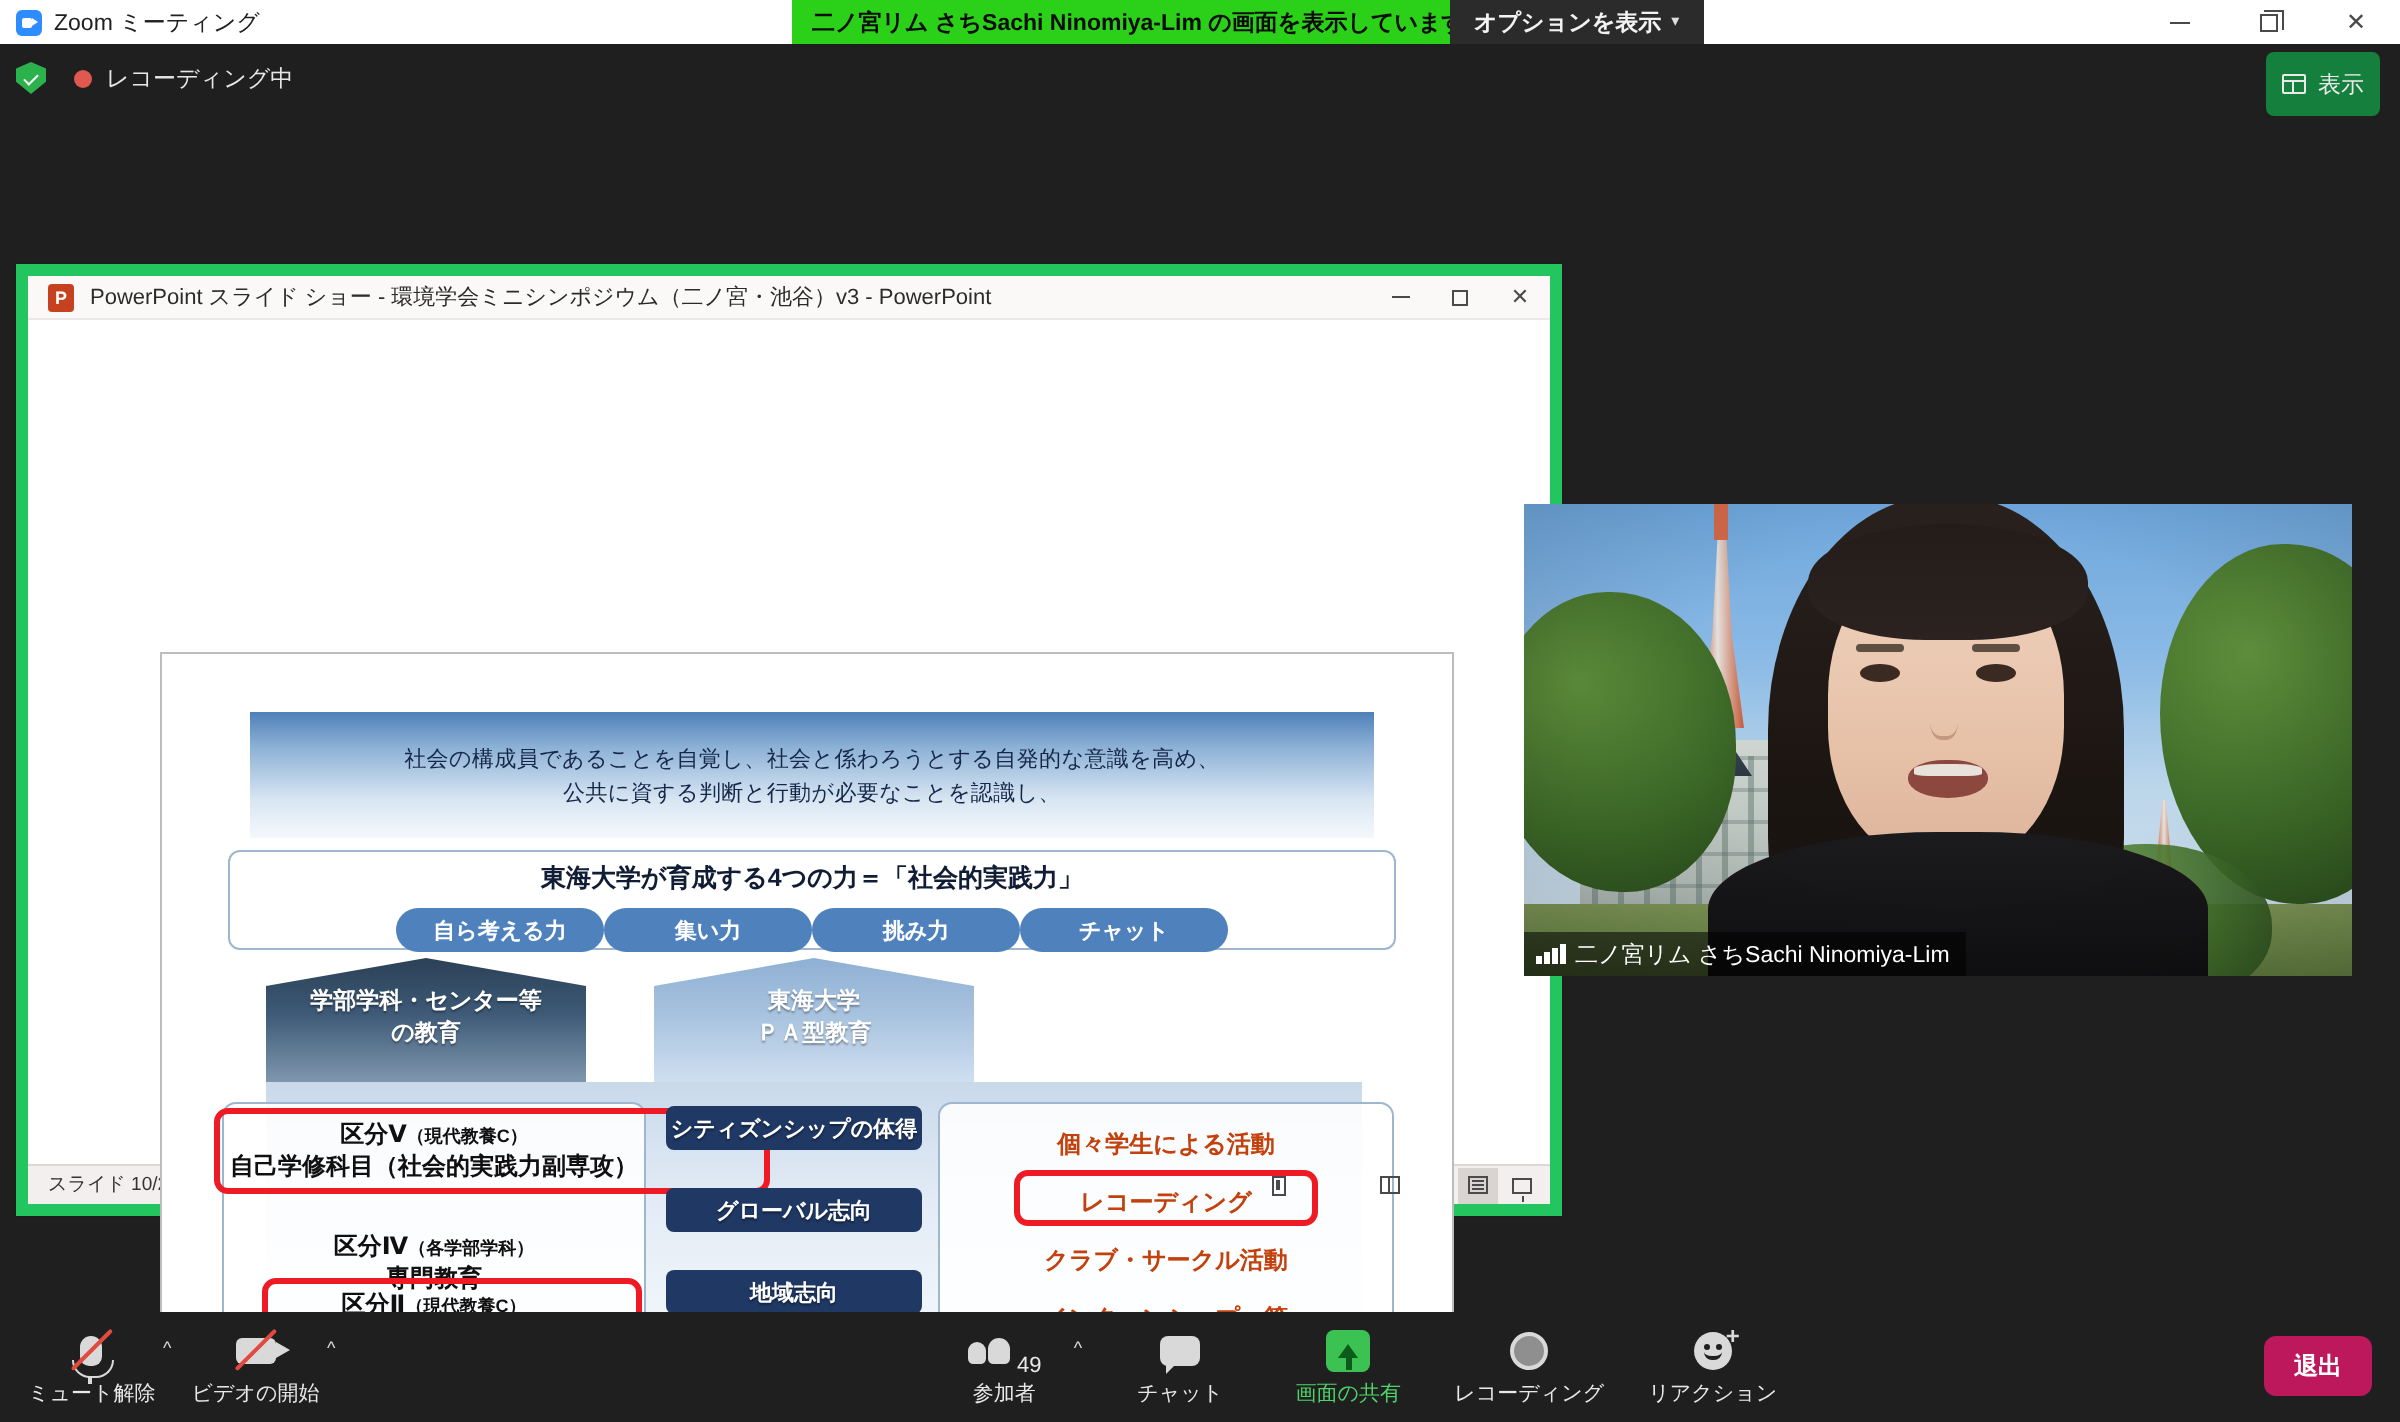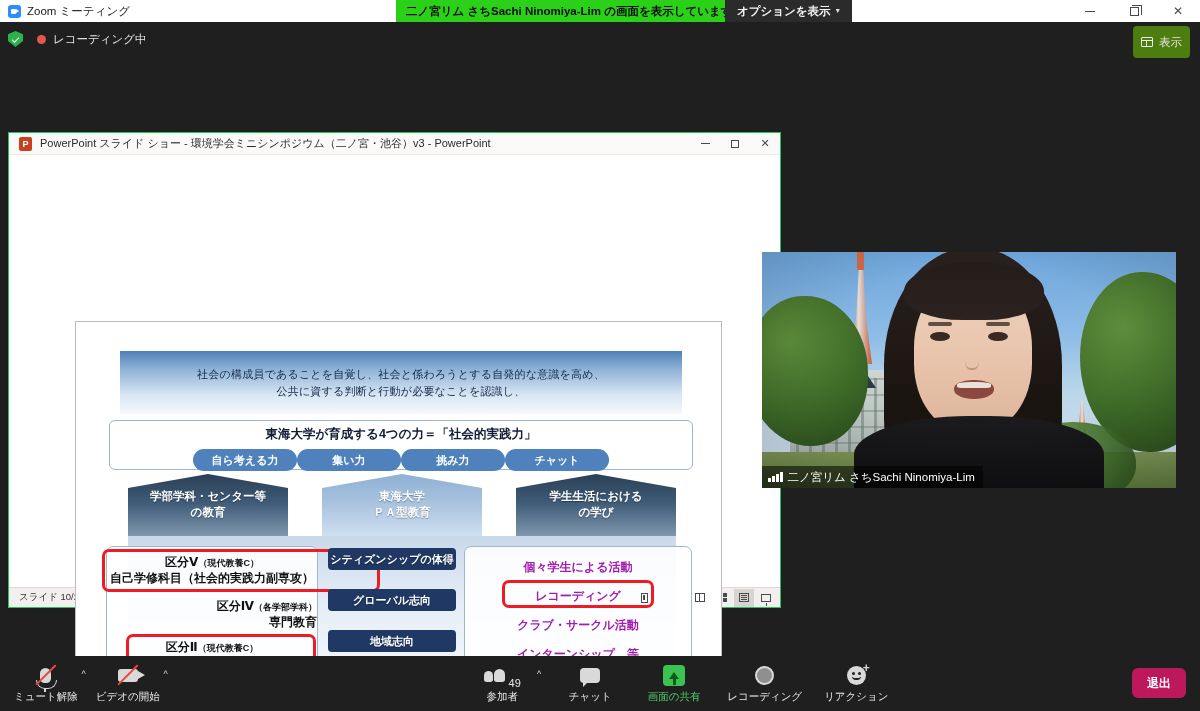--- a/index.html
+++ b/index.html
@@ -68,30 +68,30 @@
   .shield-icon::after {
     content:""; position:absolute; left:4px; top:5.5px; width:6px; height:3px;
     border-left:1.6px solid #fff; border-bottom:1.6px solid #fff;
     transform:rotate(-45deg);
   }
   .rec-dot { width:9px; height:9px; border-radius:50%; background:#e0584f; margin-left:14px; }
   .rec-label { font-size:11.5px; color:#e6e6e6; margin-left:7px; }
   .view-btn {
     position:absolute; right:10px; top:4px; height:32px; padding:12px 8px;
     display:flex; align-items:center; gap:6px; border-radius:4px;
-    background:#4d7c0f; color:#eaeaea; font-size:11.5px; cursor:pointer;
+    background:#15803d; color:#eaeaea; font-size:11.5px; cursor:pointer;
   }
   .grid-icon { width:12px; height:10px; border:1.4px solid #eaeaea; border-radius:1px; position:relative; }
   .grid-icon::after { content:""; position:absolute; left:-1.4px; right:-1.4px; top:2px; height:1.4px; background:#eaeaea; }
   .grid-icon::before { content:""; position:absolute; top:2px; bottom:-1.4px; left:3.6px; width:1.4px; background:#eaeaea; }
 
   
   #ppt-window {
     position:absolute; left:8px; top:132px; width:773px; height:476px;
-    background:#fdfbfb; border:1px solid #22c55e;
+    background:#fdfbfb; border:6px solid #22c55e;
     box-shadow:0 0 0 1px rgba(0,0,0,.05);
     display:flex; flex-direction:column;
   }
   .ppt-titlebar {
     height:22px; background:#faf9f8; border-bottom:1px solid #ece9e8;
     display:flex; align-items:center; flex:0 0 auto;
   }
   .ppt-icon {
     width:13px; height:14px; margin-left:10px; background:#c5411f;
     border-radius:2px; position:relative; flex:0 0 auto;
@@ -189,21 +189,21 @@
   .citem .l1 .sm { font-size:9px; font-weight:bold; }
   .citem .l2 { font-size:12px; font-weight:bold; }
 
   .redbox {
     position:absolute; border:3px solid #ee1b24; border-radius:7px;
     pointer-events:none;
   }
 
   .ritem {
     position:absolute; left:0; width:100%; text-align:center;
-    font-size:12px; font-weight:bold; color:#a21caf;
+    font-size:12px; font-weight:bold; color:#c2410c;
   }
 
   
   .ppt-status {
     height:20px; flex:0 0 auto; background:#f3efee; border-top:1px solid #ddd8d7;
     display:flex; align-items:center; padding:0 4px; font-size:9.5px; color:#333;
   }
   .slide-num { margin-left:6px; white-space:nowrap; }
   .status-right { margin-left:auto; display:flex; align-items:center; gap:2px; }
   .st-btn {
@@ -466,36 +466,32 @@
 
           <div class="chev-row">
             <div class="chev c1">
               <span>学部学科・センター等</span>
               <span>の教育</span>
             </div>
             <div class="chev c2">
               <span>東海大学</span>
               <span>ＰＡ型教育</span>
             </div>
-            <div class="chev c3">
-              <span>学生生活における</span>
-              <span>の学び</span>
-            </div>
           </div>
 
           <div class="band"></div>
 
           <div class="col left">
             <div class="citem" style="top:8px;">
               <div class="l1">
                 <span>区分Ⅴ</span><span class="sm">（現代教養C）</span>
               </div>
               <div class="l2">自己学修科目（社会的実践力副専攻）</div>
             </div>
-            <div class="citem" style="top:52px;align-items:flex-end;">
+            <div class="citem" style="top:64px;">
               <div class="l1">
                 <span>区分Ⅳ</span><span class="sm">（各学部学科）</span>
               </div>
               <div class="l2">専門教育</div>
             </div>
             <div class="citem" style="top:93px;">
               <div class="l1">
                 <span>区分Ⅱ</span><span class="sm">（現代教養C）</span>
               </div>
               <div class="l2">発展教養科目（4科目）</div>

